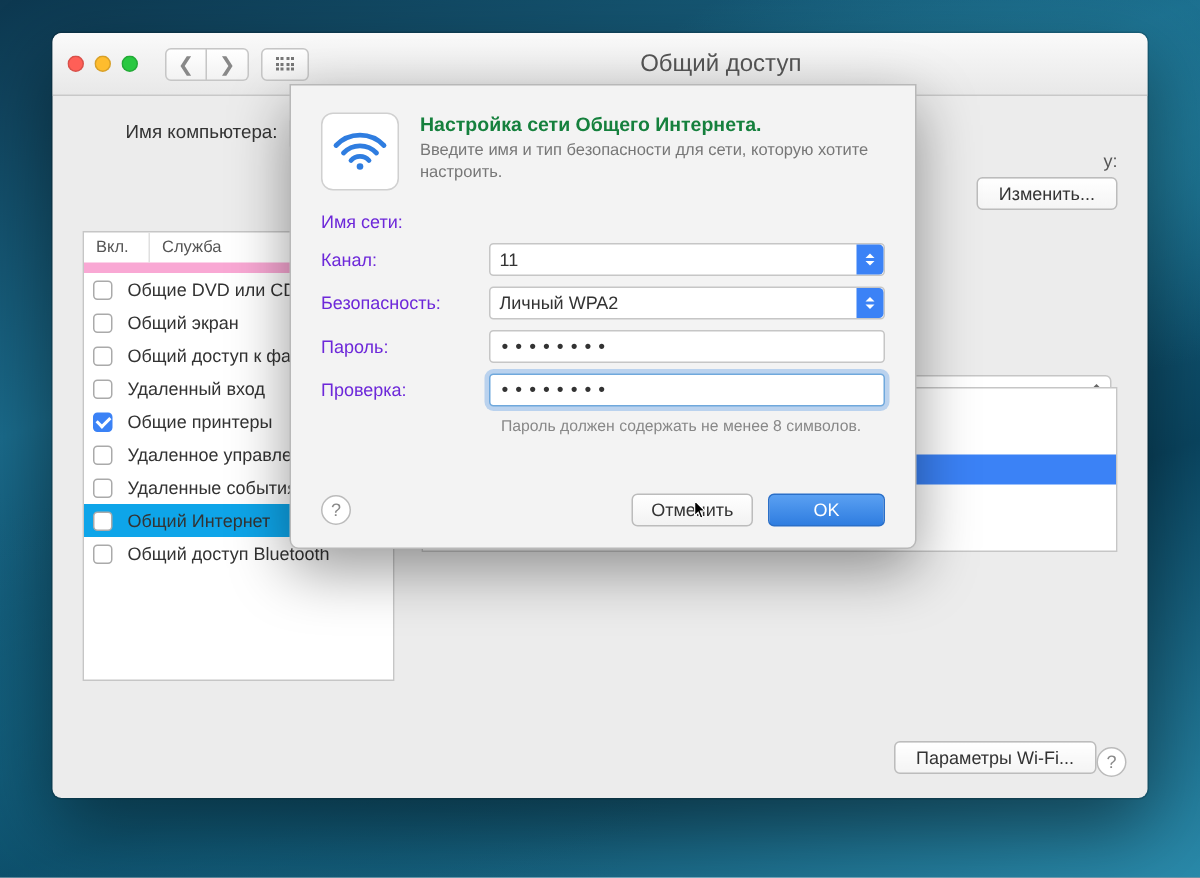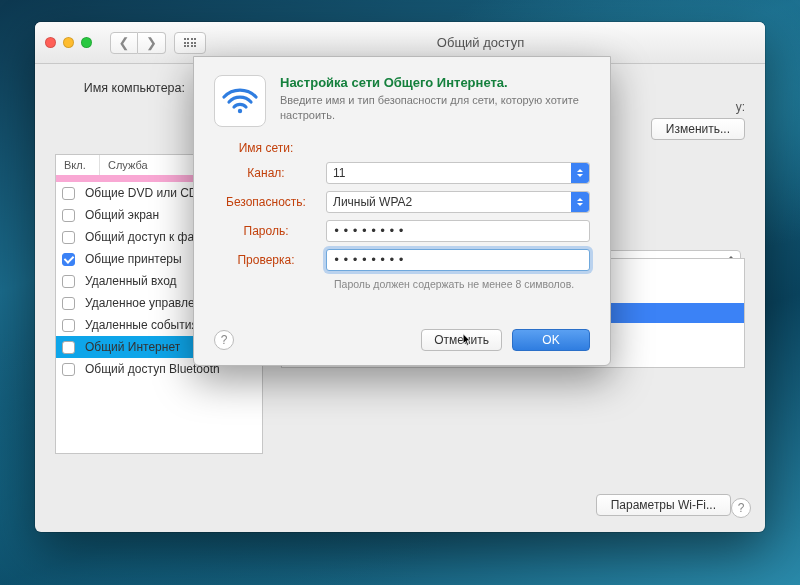--- a/index.html
+++ b/index.html
@@ -29,21 +29,21 @@
   }
   .traffic { display: flex; gap: 7px; margin-right: 10px; }
   .dot { width: 11px; height: 11px; border-radius: 50%; border: 0.5px solid rgba(0,0,0,0.15); }
   .dot.red { background:#ff5f57;} .dot.yellow{background:#febc2e;} .dot.green{background:#28c840;}
   .nav-btns { display:flex; margin-left:8px; }
   .nav-btn { width:28px; height:22px; background:linear-gradient(#fff,#f2f2f2); border:1px solid #c6c6c6; display:flex; align-items:center; justify-content:center; color:#888; font-size:13px; }
   .nav-btn:first-child{border-radius:4px 0 0 4px;} .nav-btn:last-child{border-radius:0 4px 4px 0; border-left:none;}
   .grid-btn{ margin-left:8px; width:32px; height:22px; background:linear-gradient(#fff,#f2f2f2); border:1px solid #c6c6c6; border-radius:4px; display:flex; align-items:center; justify-content:center;}
   .grid-ico{display:grid; grid-template-columns:repeat(4,2px); grid-template-rows:repeat(3,2px); gap:1.5px;}
   .grid-ico span{background:#777;}
-  .win-title{ flex:1; text-align:center; font-size:13px; color:#555; }
+  .win-title{ flex:1; text-align:center; font-size:16px; color:#555; }
   .search-field{ width:160px; height:22px; background:#fff; border:1px solid #c6c6c6; border-radius:4px; display:flex; align-items:center; padding:0 6px; gap:5px;}
   .search-ico{ width:11px; height:11px; border:1.5px solid #999; border-radius:50%; position:relative;}
   .search-ico::after{content:""; position:absolute; width:5px; height:1.5px; background:#999; bottom:-2px; right:-3px; transform:rotate(45deg);}
   .search-field input{ border:none; outline:none; font-size:11px; width:100%; color:#333; }
 
   .content { padding: 14px 20px 16px; font-size: 12.5px; color:#333; position:relative; height:calc(100% - 42px);}
   .row-top{ display:flex; align-items:flex-start; gap:8px; margin-bottom:14px;}
   .row-top .label{ width:130px; text-align:right; padding-top:3px;}
   .row-top .big-input{ flex:1; height:22px; background:#fff; border:1px solid #c6c6c6; border-radius:3px;}
   .sub-note{ color:#777; font-size:11px; margin-top:4px; margin-left:0; }
@@ -85,21 +85,21 @@
     box-shadow:0 14px 40px rgba(0,0,0,0.4);
     padding:18px 20px 14px;
   }
   .sheet-head{ display:flex; gap:14px; margin-bottom:14px;}
   .wifi-icon{ width:52px; height:52px; border-radius:8px; background:#fff; border:1px solid #d0d0d0; display:flex; align-items:center; justify-content:center; flex-shrink:0;}
   .wifi-svg{ width:40px; height:40px; }
   .sheet-title{ font-size:13px; font-weight:600; color:#15803d; margin-bottom:3px;}
   .sheet-sub{ font-size:11px; color:#777; line-height:1.35;}
 
   .form-row{ display:flex; align-items:center; margin-bottom:7px; }
-  .form-row .flabel{ width:112px; text-align:center; font-size:12px; color:#c2410c; padding-right:8px;}
+  .form-row .flabel{ width:112px; text-align:left; font-size:12px; color:#6d28d9; padding-right:8px;}
   .fcontrol{ flex:1; position:relative;}
   .text-input, .select-ctl, .pwd-input{
     width:100%; height:22px; background:#fff; border:1px solid #c6c6c6; border-radius:3px; font-size:12px; padding:0 6px; color:#333;
   }
   .select-ctl{ padding-right:22px; display:flex; align-items:center; position:relative;}
   .sel-caps{ position:absolute; right:0; top:0; width:18px; height:100%; background:#3b82f6; border-radius:0 3px 3px 0; display:flex; flex-direction:column; align-items:center; justify-content:center;}
   .sel-caps::before{content:""; border:3px solid transparent; border-bottom-color:#fff; margin-bottom:2px;}
   .sel-caps::after{content:""; border:3px solid transparent; border-top-color:#fff;}
   .pwd-input{ letter-spacing:2px; font-family:monospace;}
   .pwd-input.focus{ border-color:#6fa8dc; box-shadow:0 0 0 3px rgba(100,160,230,0.4);}
@@ -178,26 +178,26 @@
             </div>
             <div class="svc-item">
               <div class="chk"></div>
               <div class="svc-name">Общий экран</div>
             </div>
             <div class="svc-item">
               <div class="chk"></div>
               <div class="svc-name">Общий доступ к файлам</div>
             </div>
             <div class="svc-item">
+              <div class="chk"></div>
+              <div class="svc-name">Удаленный вход</div>
+            </div>
+            <div class="svc-item">
               <div class="chk on"></div>
               <div class="svc-name">Общие принтеры</div>
-            </div>
-            <div class="svc-item">
-              <div class="chk"></div>
-              <div class="svc-name">Удаленный вход</div>
             </div>
             <div class="svc-item">
               <div class="chk"></div>
               <div class="svc-name">Удаленное управление</div>
             </div>
             <div class="svc-item">
               <div class="chk"></div>
               <div class="svc-name">Удаленные события</div>
             </div>
             <div class="svc-item sel">

